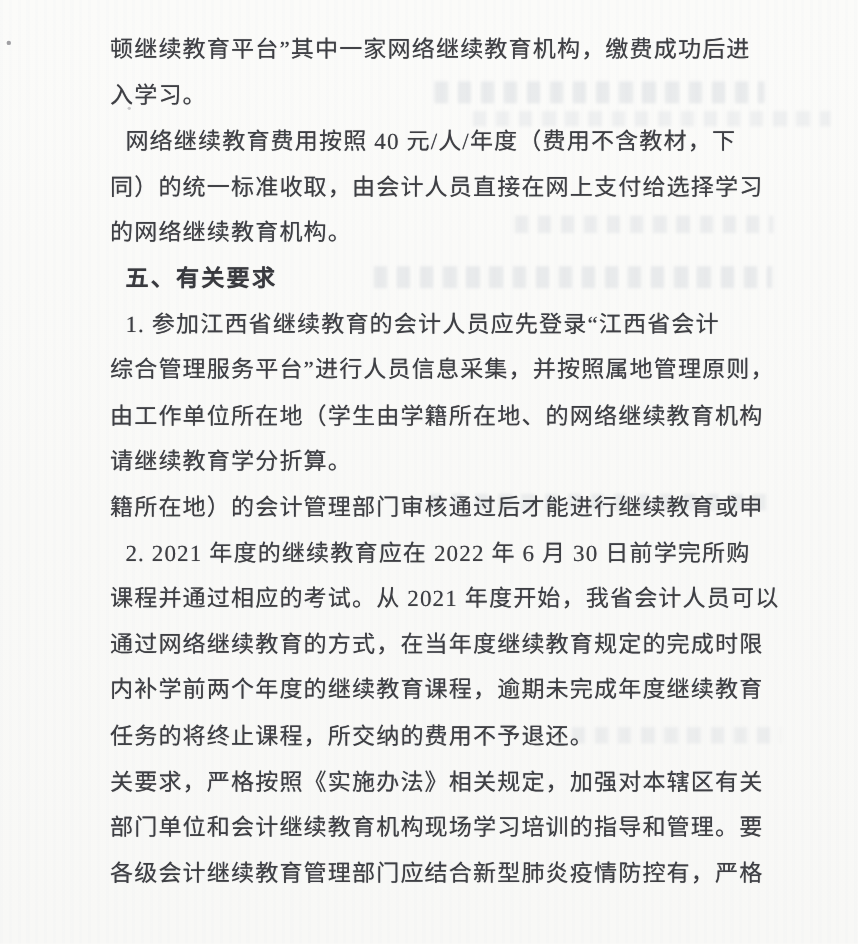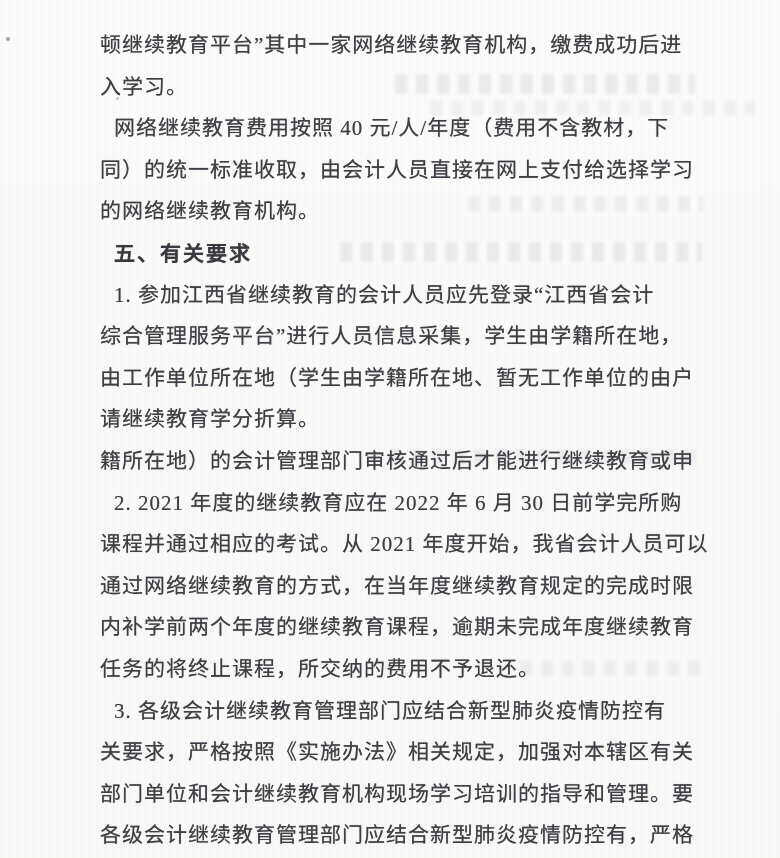--- a/index.html
+++ b/index.html
@@ -95,27 +95,26 @@
   <div class="speck s2"></div>
 
   <div class="textblock">
     <div class="line">顿继续教育平台”其中一家网络继续教育机构，缴费成功后进</div>
     <div class="line">入学习。</div>
     <div class="line indent">网络继续教育费用按照 40 元/人/年度（费用不含教材，下</div>
     <div class="line">同）的统一标准收取，由会计人员直接在网上支付给选择学习</div>
     <div class="line">的网络继续教育机构。</div>
     <div class="line indent heading">五、有关要求</div>
     <div class="line indent">1. 参加江西省继续教育的会计人员应先登录“江西省会计</div>
-    <div class="line">综合管理服务平台”进行人员信息采集，学生由学籍所在地，</div>
-    <div class="line">由工作单位所在地（学生由学籍所在地、暂无工作单位的由户</div>
+    <div class="line">综合管理服务平台”进行人员信息采集，并按照属地管理原则，</div>
+    <div class="line">由工作单位所在地（学生由学籍所在地、的网络继续教育机构</div>
     <div class="line">请继续教育学分折算。</div>
     <div class="line">籍所在地）的会计管理部门审核通过后才能进行继续教育或申</div>
     <div class="line indent">2. 2021 年度的继续教育应在 2022 年 6 月 30 日前学完所购</div>
     <div class="line">课程并通过相应的考试。从 2021 年度开始，我省会计人员可以</div>
     <div class="line">通过网络继续教育的方式，在当年度继续教育规定的完成时限</div>
     <div class="line">内补学前两个年度的继续教育课程，逾期未完成年度继续教育</div>
     <div class="line">任务的将终止课程，所交纳的费用不予退还。</div>
-    <div class="line indent">3. 各级会计继续教育管理部门应结合新型肺炎疫情防控有</div>
     <div class="line">关要求，严格按照《实施办法》相关规定，加强对本辖区有关</div>
     <div class="line">部门单位和会计继续教育机构现场学习培训的指导和管理。要</div>
     <div class="line">各级会计继续教育管理部门应结合新型肺炎疫情防控有，严格</div>
   </div>
 </div>
 
 </body></html>

